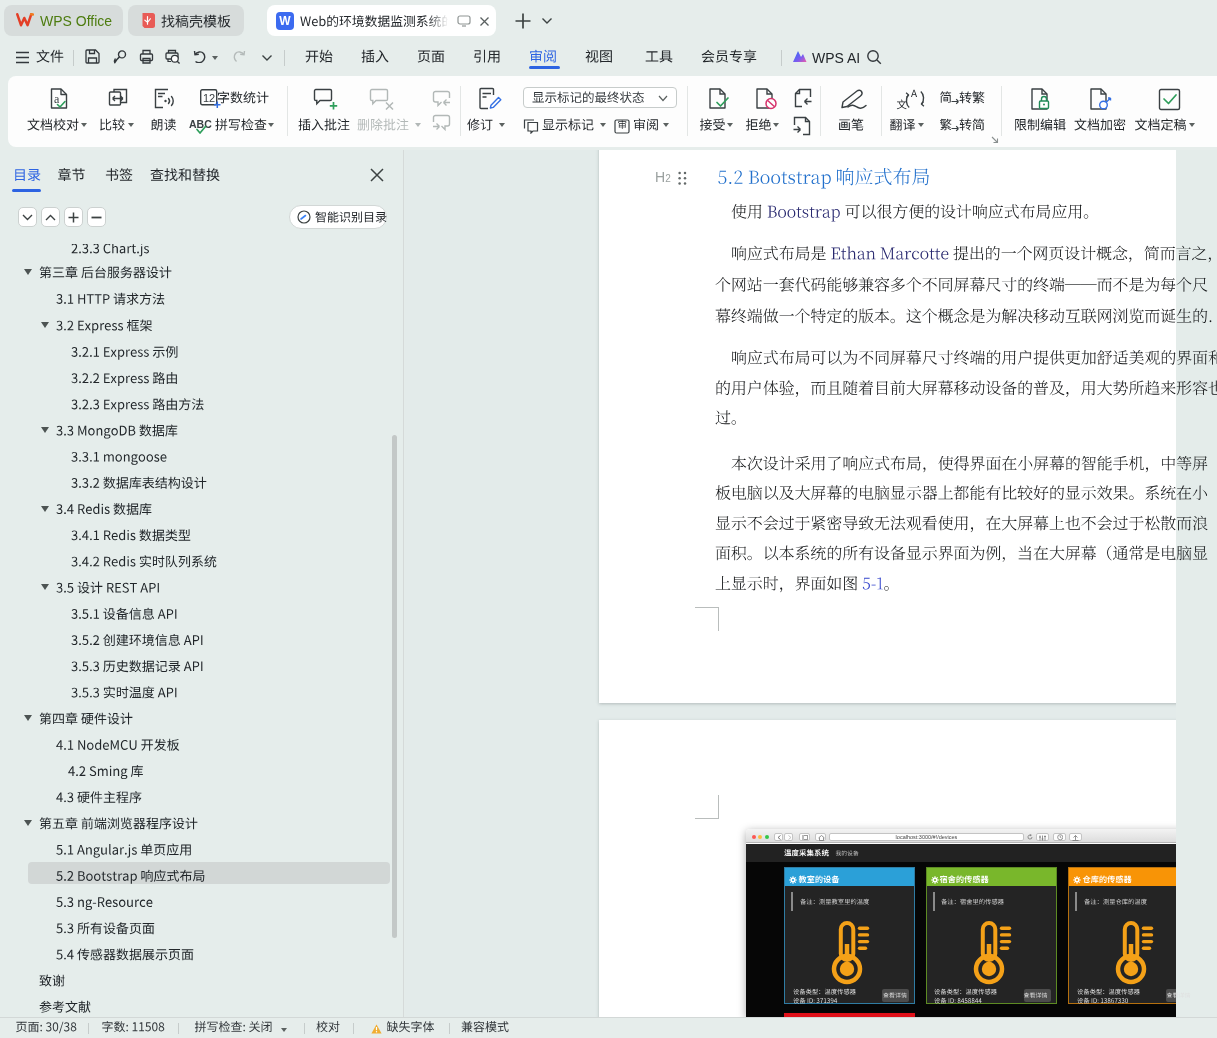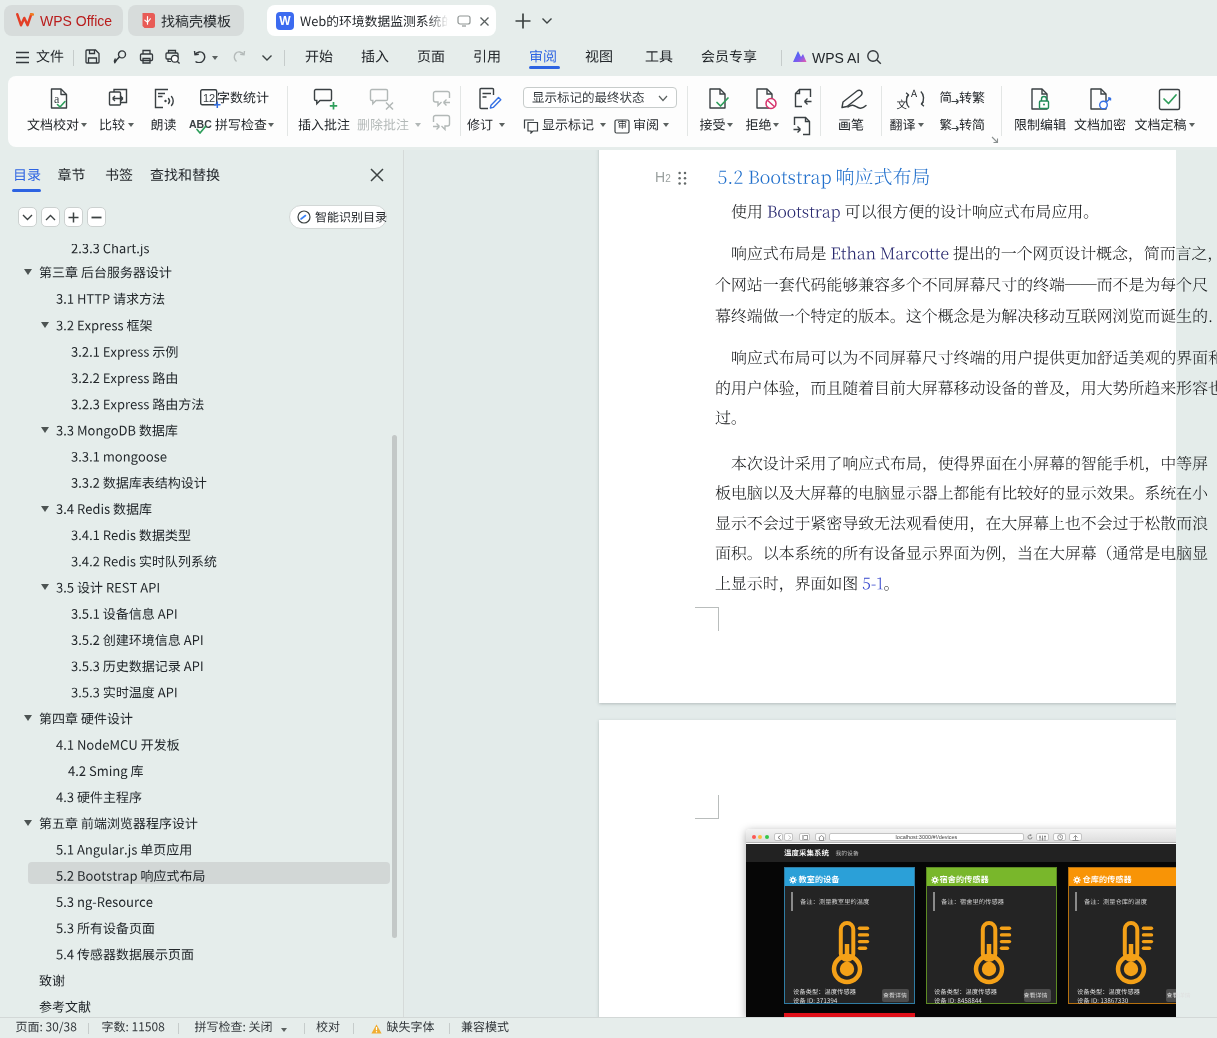--- a/index.html
+++ b/index.html
@@ -38,21 +38,21 @@
 </head>
 <body>
 <div id="app">
 
 <div id="tabbar">
   <div class="tab" style="left:4px; width:119px;"></div>
   <svg class="abs" style="left:16px; top:13px;" width="18" height="14" viewBox="0 0 18 14">
     <path d="M1.3 1.3 L5 12.2 L8.3 5 L11.6 12.2 L15.2 1.3" fill="none" stroke="#e33e26" stroke-width="2.5" stroke-linecap="round" stroke-linejoin="round"></path>
     <path d="M15.2 1.3 L17 1.5" fill="none" stroke="#f07b1f" stroke-width="2.5" stroke-linecap="round"></path>
   </svg>
-  <div class="abs" style="left:40px; top:13px; font-size:14px; color:#b91c1c;">WPS Office</div>
+  <div class="abs" style="left:40px; top:13px; font-size:14px; color:#4d7c0f;">WPS Office</div>
   <div class="tab" style="left:128px; width:116px;"></div>
   <svg class="abs" style="left:140px; top:13px;" width="15" height="15" viewBox="0 0 15 15">
     <path d="M2.5 0 H12.5 A2.5 2.5 0 0 1 15 2.5 V12.5 A2.5 2.5 0 0 1 12.5 15 H4.5 L2.5 13 Z" fill="#e85b56"></path>
     <path d="M7.5 3.5 C7.5 6.5 7.5 9 7.5 11.2 M4.8 7.2 C5.8 8.3 6.9 8.9 7.5 9.1 M10.4 5.8 C9.4 7.4 8.3 8.5 7.7 9" fill="none" stroke="#fff" stroke-width="1.2" stroke-linecap="round"></path>
   </svg>
   <div class="tab" style="left:267px; width:229px; background:#fff;"></div>
   <div class="abs" style="left:276px; top:12px; width:18px; height:18px; border-radius:4px; background:#3c6bf0; color:#fff; font-size:12px; font-weight:bold; text-align:center; line-height:18px;">W</div>
   <div class="abs" style="left:426px; top:7px; width:32px; height:28px; background:linear-gradient(90deg, rgba(255,255,255,0), #ffffff 70%); z-index:30;"></div>
   <svg class="abs" style="left:457px; top:15px; z-index:31;" width="14" height="12" viewBox="0 0 14 12">
         <rect x="1" y="1" width="12" height="8" rx="2" fill="none" stroke="#8f9594" stroke-width="1.2"></rect>

